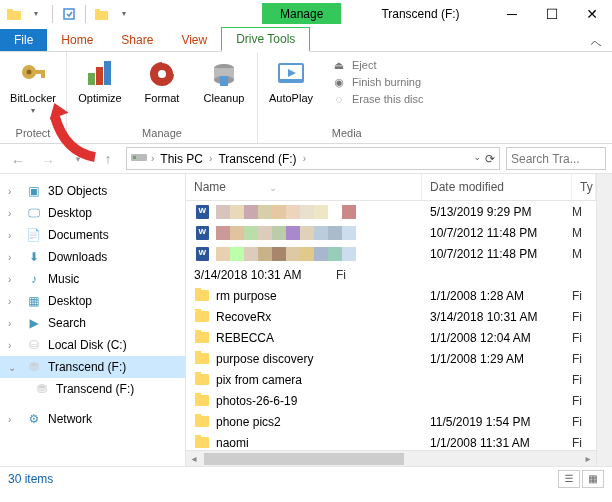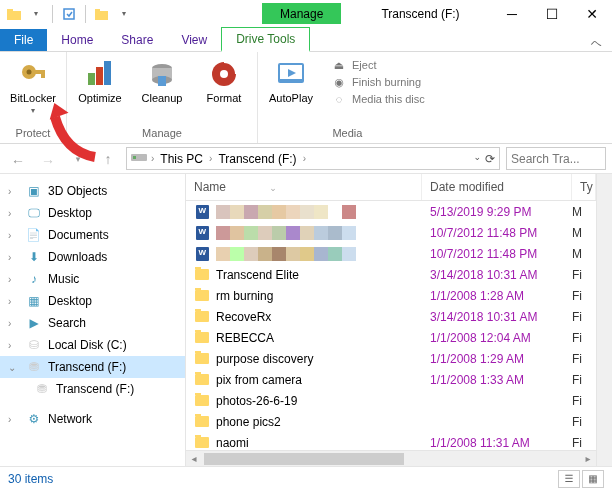--- a/index.html
+++ b/index.html
@@ -11,21 +11,21 @@
 .qat-icon { width: 16px; height: 16px; display:flex; align-items:center; justify-content:center; }
 .qat-sep { width:1px; height:18px; background:#ccc; margin:0 2px;}
 .context-tab { margin-left: 130px; background: #34c759; color:#000; padding: 4px 18px 3px; font-size: 12px; }
 .title-text { margin-left: 40px; font-size:12px; }
 .win-controls { margin-left:auto; display:flex; }
 .win-btn { width:40px; height:28px; display:flex; align-items:center; justify-content:center; font-size:14px;}
 
 
 .tabs { height: 24px; display:flex; align-items:flex-end; border-bottom:1px solid #dadada; position:relative;}
 .tab-file { background:#1979ca; color:#fff; padding:4px 14px; font-size:12px;}
-.tab { padding:4px 14px; font-size:12px; color:#4c1d95;}
+.tab { padding:4px 14px; font-size:12px; color:#c2410c;}
 .tab-active { border:1px solid #34c759; border-bottom:2px solid #fff; background:#fff; position:relative; top:1px; color:#2d7d2d;}
 .collapse { margin-left:auto; padding:0 10px; color:#666; font-size:11px;}
 
 
 .ribbon { height: 92px; display:flex; border-bottom:1px solid #dadada; background:#fff; }
 .group { display:flex; flex-direction:column; align-items:center; border-right:1px solid #e5e5e5; padding:4px 6px 2px;}
 .group-body { display:flex; flex:1; gap:8px;}
 .big-btn { display:flex; flex-direction:column; align-items:center; width:54px; padding:2px; font-size:11px; text-align:right; gap:2px;}
 .big-btn .ic { width:32px; height:32px; display:flex; align-items:center; justify-content:center;}
 .group-label { font-size:11px; color:#666; margin-top:auto; padding:2px 0;}
@@ -57,21 +57,21 @@
 
 .files { flex:1; display:flex; flex-direction:column; overflow:hidden;}
 .fhdr { display:flex; border-bottom:1px solid #e5e5e5; font-size:12px; color:#555;}
 .fh { padding:6px 8px; border-right:1px solid #eee;}
 .fh-name { flex:1;}
 .fh-date { width:150px;}
 .fh-type { width:24px;}
 .fbody { flex:1; overflow:hidden;}
 .frow { display:flex; align-items:center; font-size:12px; height:21px;}
 .fc-name { flex:1; display:flex; align-items:center; gap:6px; padding-left:8px; overflow:hidden; white-space:nowrap;}
-.fc-date { width:150px; padding-left:8px; color:#a21caf;}
+.fc-date { width:150px; padding-left:8px; color:#000000;}
 .fc-type { width:24px; color:#333;}
 .fic { width:16px; height:16px; display:inline-flex; align-items:center; justify-content:center;}
 .folder-ic { background:#ffd868; width:14px; height:11px; border-radius:1px; position:relative;}
 .folder-ic::before { content:""; position:absolute; top:-3px; left:0; width:6px; height:3px; background:#ffd868; border-radius:1px 1px 0 0;}
 .word-ic { background:#2b579a; width:13px; height:14px; border-radius:1px; position:relative;}
 .word-ic::after{content:"W"; color:#fff; font-size:8px; position:absolute; left:3px; top:1px; font-weight:bold;}
 .pix { display:flex; gap:0; height:14px;}
 .pix span{ width:14px; height:14px;}
 .scrolltrack { width:16px; background:#f0f0f0; border-left:1px solid #e5e5e5;}
 
@@ -156,37 +156,37 @@
               <rect x="3" y="14" width="7" height="12" fill="#6aa84f"></rect>
               <rect x="11" y="8" width="7" height="18" fill="#cc4125"></rect>
               <rect x="19" y="2" width="7" height="24" fill="#3d85c6"></rect>
             </svg>
           </span>
         <span>Optimize</span>
       </div>
       <div class="big-btn">
         <span class="ic">
             <svg width="28" height="28">
+              <circle cx="14" cy="14" r="12" fill="#c0392b"></circle>
+              <circle cx="14" cy="14" r="4" fill="#fff"></circle>
+              <path d="M14 2 A12 12 0 0 1 26 14" fill="none" stroke="#fff" stroke-width="2"></path>
+            </svg>
+          </span>
+        <span>Format</span>
+      </div>
+      <div class="big-btn">
+        <span class="ic">
+            <svg width="28" height="28">
               <ellipse cx="14" cy="8" rx="10" ry="4" fill="#999"></ellipse>
               <rect x="4" y="8" width="20" height="12" fill="#bbb"></rect>
               <ellipse cx="14" cy="20" rx="10" ry="4" fill="#999"></ellipse>
               <rect x="10" y="16" width="8" height="10" fill="#5b9bd5"></rect>
             </svg>
           </span>
         <span>Cleanup</span>
-      </div>
-      <div class="big-btn">
-        <span class="ic">
-            <svg width="28" height="28">
-              <circle cx="14" cy="14" r="12" fill="#c0392b"></circle>
-              <circle cx="14" cy="14" r="4" fill="#fff"></circle>
-              <path d="M14 2 A12 12 0 0 1 26 14" fill="none" stroke="#fff" stroke-width="2"></path>
-            </svg>
-          </span>
-        <span>Format</span>
       </div>
     </div>
     <div class="group-label">Manage</div>
   </div>
 
   <div class="group" style="border-right:none;">
     <div class="group-body">
       <div class="big-btn">
         <span class="ic">
             <svg width="30" height="26">
@@ -201,21 +201,21 @@
         <div>
             <span class="mic">⏏</span>
             <span>Eject</span>
           </div>
         <div>
             <span class="mic">◉</span>
             <span>Finish burning</span>
           </div>
         <div>
             <span class="mic">◌</span>
-            <span>Media this disc</span>
+            <span>Erase this disc</span>
           </div>
       </div>
     </div>
     <div class="group-label">Media</div>
   </div>
 </div>
 
 <svg class="arrow" viewBox="0 0 60 60">
     <path d="M50 55 Q20 50 10 15" stroke="#e03131" stroke-width="10" fill="none"></path>
     <polygon points="0,8 20,8 10,-6" fill="#e03131" transform="translate(2,10) rotate(-20)"></polygon>
@@ -366,35 +366,29 @@
               <span style="background:#e0c98a"></span>
               <span style="background:#a8b6d0"></span>
               <span style="background:#9cb"></span>
               <span style="background:#cde"></span>
             </span>
           </div>
           <div class="fc-date">10/7/2012 11:48 PM</div>
           <div class="fc-type">M</div>
         </div>
         <div class="frow">
-          <div class="fc-name">
-            <span class="fic">
-              <span class="folder-ic"></span>
-            </span>
-            <span>Transcend Elite</span>
-          </div>
           <div class="fc-date">3/14/2018 10:31 AM</div>
           <div class="fc-type">Fi</div>
         </div>
         <div class="frow">
           <div class="fc-name">
             <span class="fic">
               <span class="folder-ic"></span>
             </span>
-            <span>rm burning</span>
+            <span>rm purpose</span>
           </div>
           <div class="fc-date">1/1/2008 1:28 AM</div>
           <div class="fc-type">Fi</div>
         </div>
         <div class="frow">
           <div class="fc-name">
             <span class="fic">
               <span class="folder-ic"></span>
             </span>
             <span>RecoveRx</span>
@@ -422,39 +416,39 @@
           <div class="fc-date">1/1/2008 1:29 AM</div>
           <div class="fc-type">Fi</div>
         </div>
         <div class="frow">
           <div class="fc-name">
             <span class="fic">
               <span class="folder-ic"></span>
             </span>
             <span>pix from camera</span>
           </div>
-          <div class="fc-date">1/1/2008 1:33 AM</div>
           <div class="fc-type">Fi</div>
         </div>
         <div class="frow">
           <div class="fc-name">
             <span class="fic">
               <span class="folder-ic"></span>
             </span>
             <span>photos-26-6-19</span>
           </div>
           <div class="fc-type">Fi</div>
         </div>
         <div class="frow">
           <div class="fc-name">
             <span class="fic">
               <span class="folder-ic"></span>
             </span>
             <span>phone pics2</span>
           </div>
+          <div class="fc-date">11/5/2019 1:54 PM</div>
           <div class="fc-type">Fi</div>
         </div>
         <div class="frow">
           <div class="fc-name">
             <span class="fic">
               <span class="folder-ic"></span>
             </span>
             <span>naomi</span>
           </div>
           <div class="fc-date">1/1/2008 11:31 AM</div>

